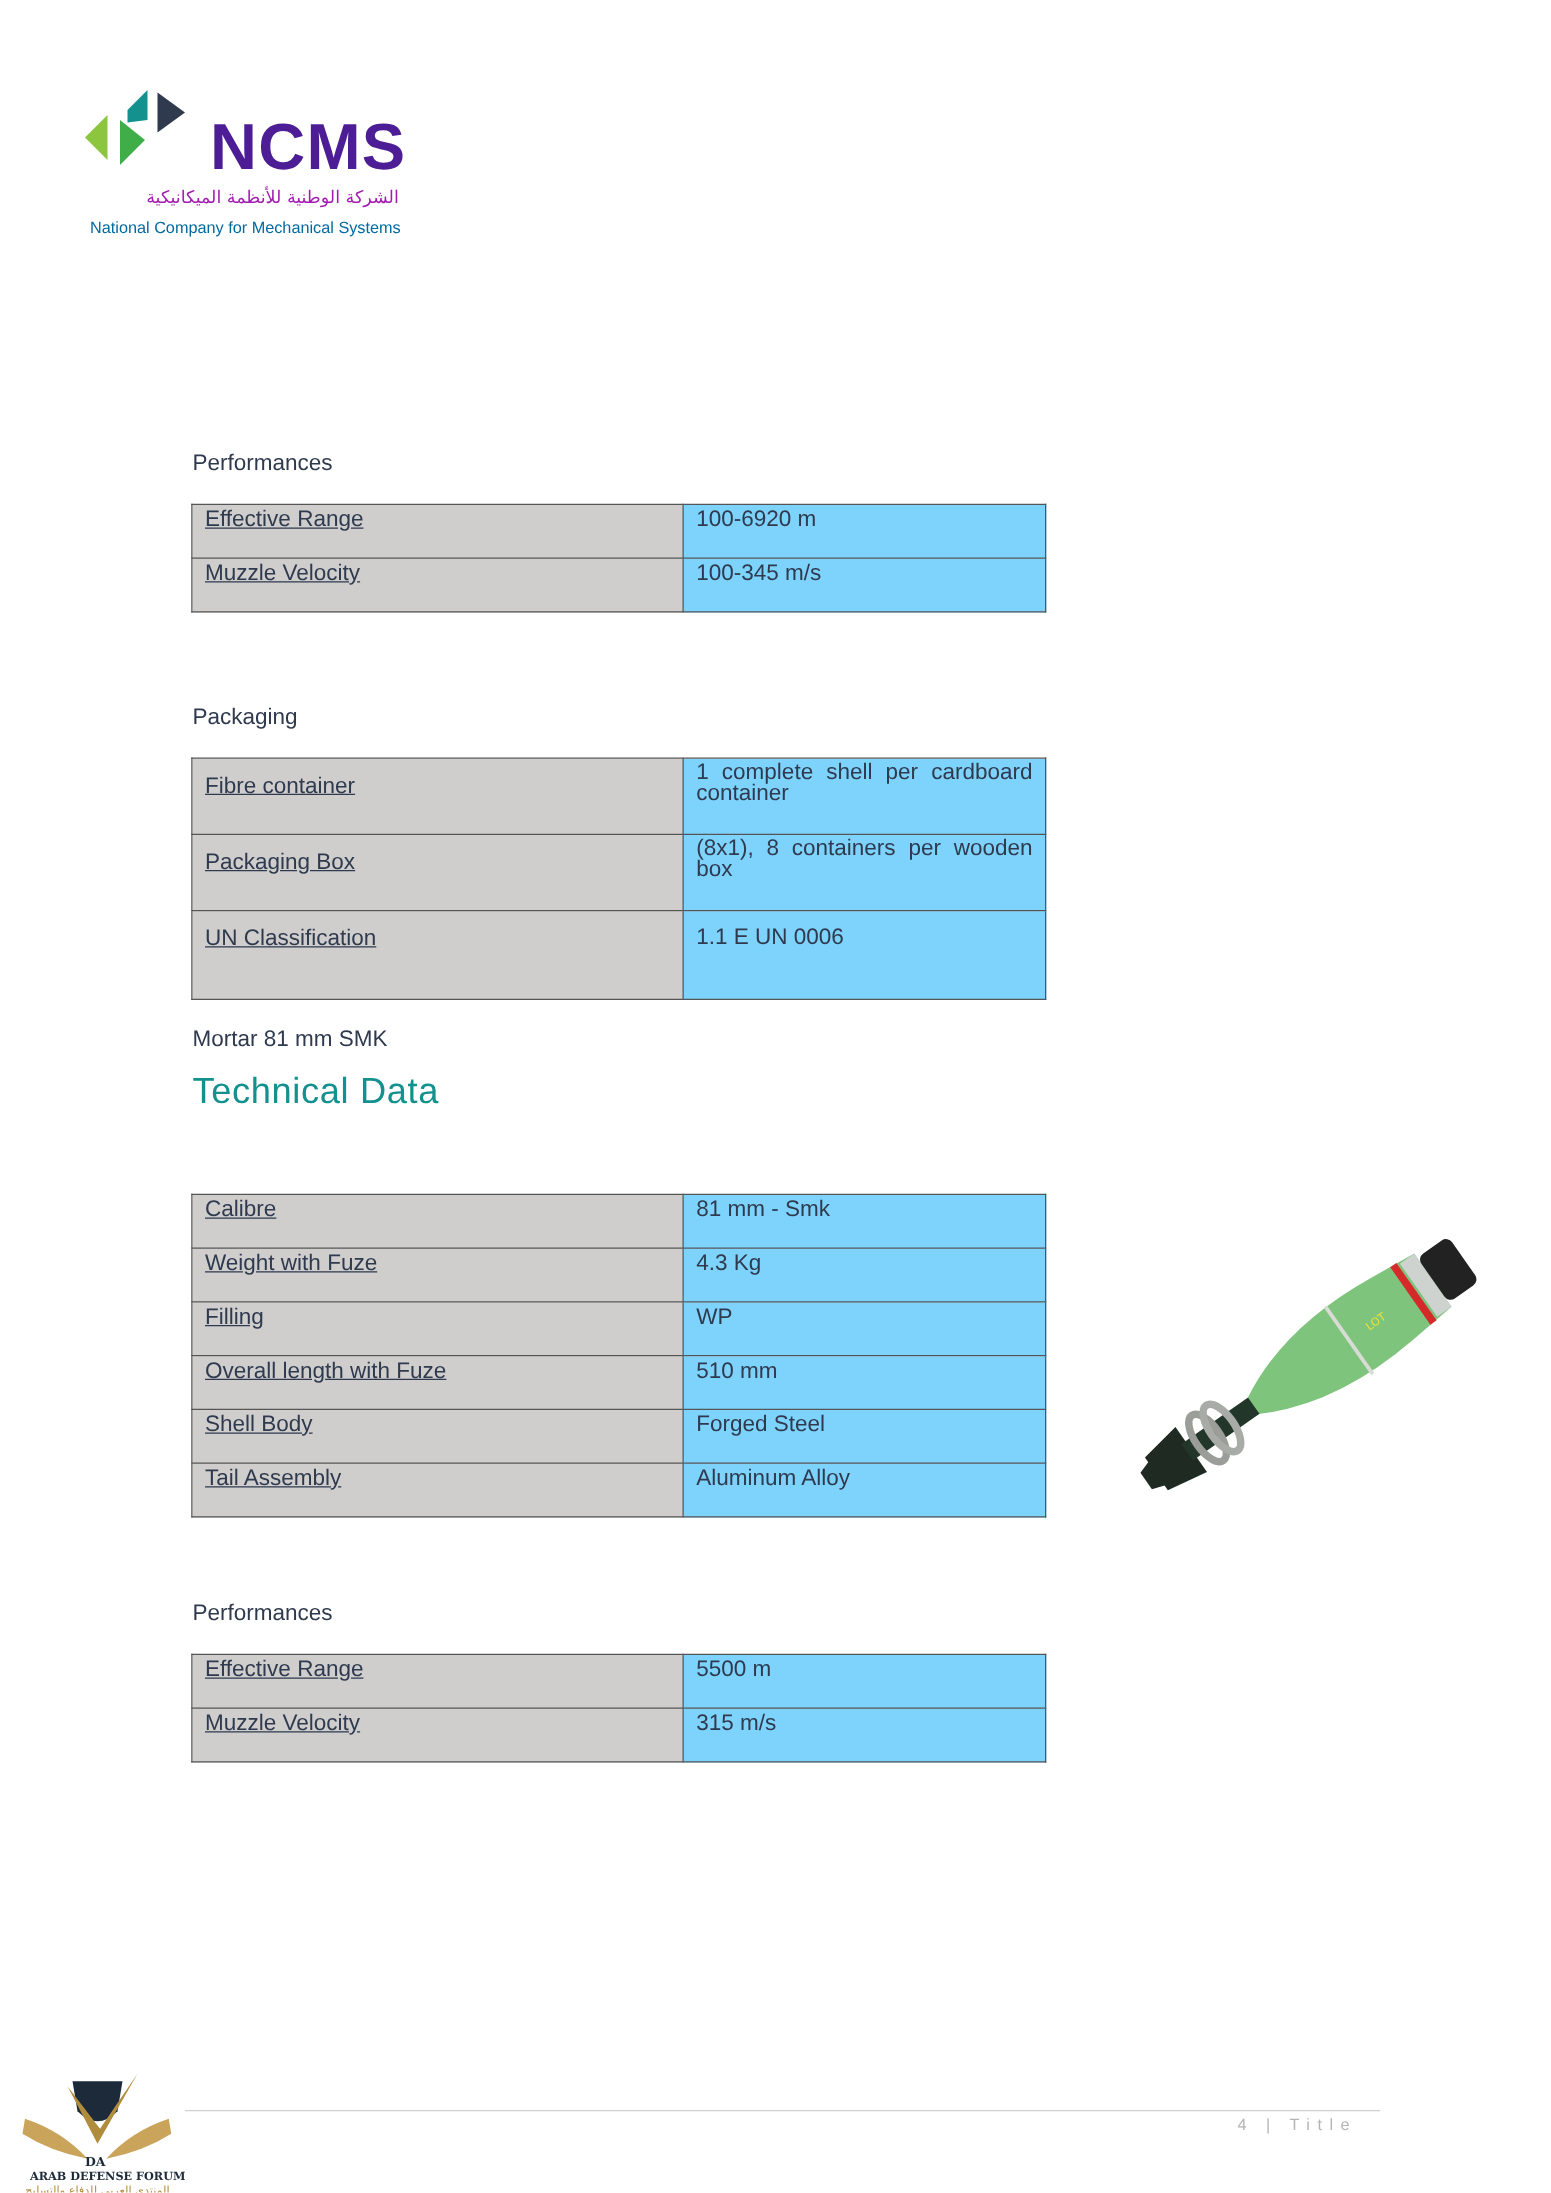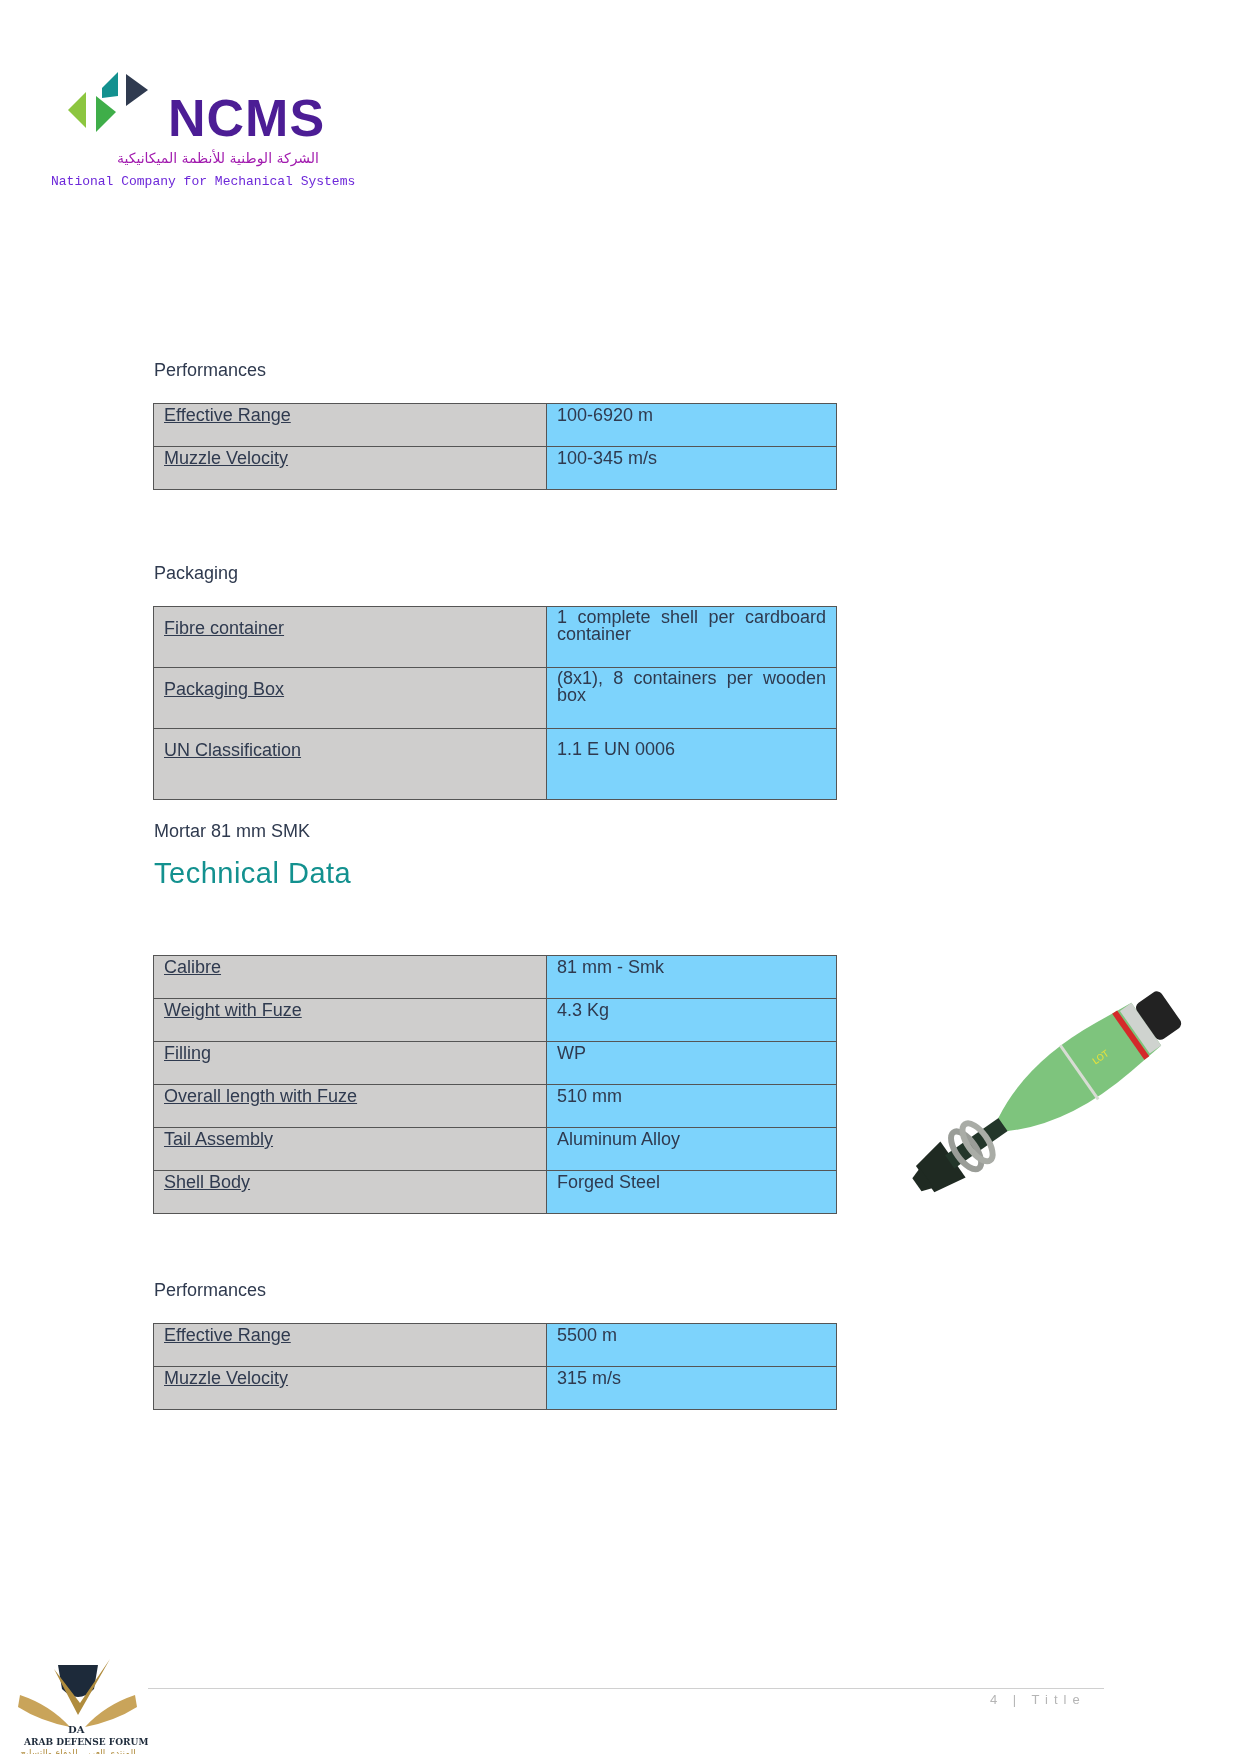--- a/index.html
+++ b/index.html
@@ -2,21 +2,21 @@
 <html><head>
 <meta charset="utf-8">
 <style>
   html, body { margin:0; padding:0; background:#ffffff; }
   body { width:1241px; height:1754px; position:relative; overflow:hidden;
          font-family:"DejaVu Sans", sans-serif; color:#2f3a4f; }
   .abs { position:absolute; }
   .logo-word { left:168px; top:88px; font-family:"Liberation Sans", sans-serif; font-weight:bold;
                font-size:52px; color:#4c1d95; letter-spacing:1px; }
   .logo-ar { left:68px; top:150px; font-size:14px; color:#a21caf; width:300px; text-align:center; direction:rtl; }
-  .logo-en { left:51px; top:174px; font-size:13px; color:#6d28d9; font-family:Liberation Mono, monospace; }
+  .logo-en { left:72px; top:174px; font-size:13px; color:#0369a1; font-family:Liberation Sans, sans-serif; }
   .sec-label { left:154px; font-size:18px; color:#2f3a4f; font-family:"Liberation Sans", sans-serif; }
   .title-teal { left:154px; top:857px; font-size:29px; color:#13918f; font-family:"Liberation Sans", sans-serif; letter-spacing:0.5px; }
   table.spec { position:absolute; left:153px; width:684px; border-collapse:collapse;
                font-family:"Liberation Sans", sans-serif; font-size:18px; }
   table.spec td { border:1.5px solid #555; vertical-align:top; padding:0 10px; line-height:18px; }
   table.spec td.k { background:#cfcecd; width:372px; color:#2f3a4f;text-decoration:underline; }
   table.spec td.v { background:#7dd3fc; color:#2f3a4f; }
   table.r41 td { height:40px; padding-top:2px; }
   table.r60 td { height:58px; }
   table.r60 td.k { padding-top:12px; height:48px; }
@@ -88,26 +88,26 @@
       </tr>
   <tr>
         <td class="k">Filling</td>
         <td class="v">WP</td>
       </tr>
   <tr>
         <td class="k">Overall length with Fuze</td>
         <td class="v">510 mm</td>
       </tr>
   <tr>
+        <td class="k">Shell Body</td>
+        <td class="v">Forged Steel</td>
+      </tr>
+  <tr>
         <td class="k">Tail Assembly</td>
         <td class="v">Aluminum Alloy</td>
-      </tr>
-  <tr>
-        <td class="k">Shell Body</td>
-        <td class="v">Forged Steel</td>
       </tr>
 </tbody>
   </table>
 
 <div class="abs" style="left:888px;top:985px;width:320px;height:215px;">
   <svg width="320" height="215" viewBox="0 0 320 215">
     <g transform="rotate(-35 160 108)">
 
       <polygon points="10,92 44,86 44,130 10,124" fill="#1f2a22"></polygon>
       <polygon points="0,100 12,96 12,120 0,116" fill="#1f2a22"></polygon>

